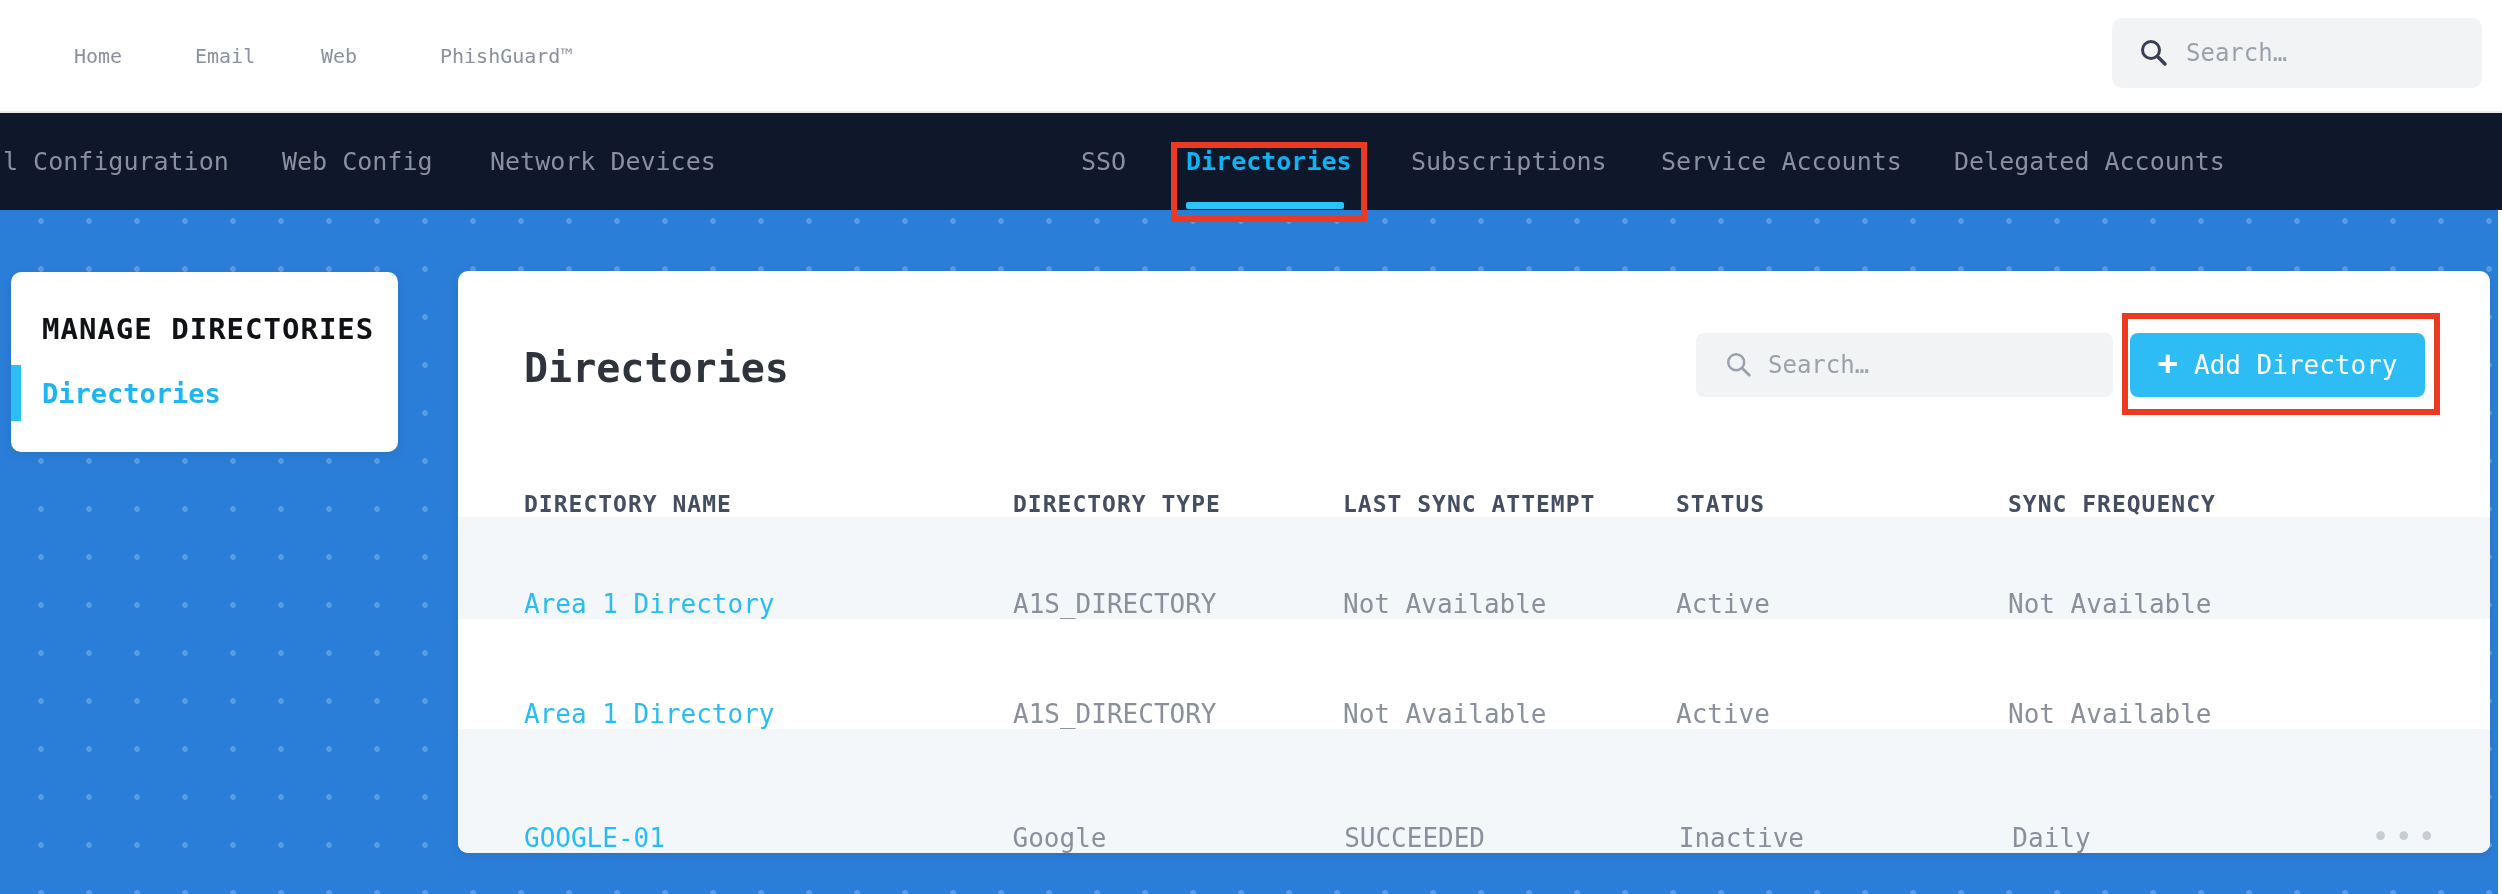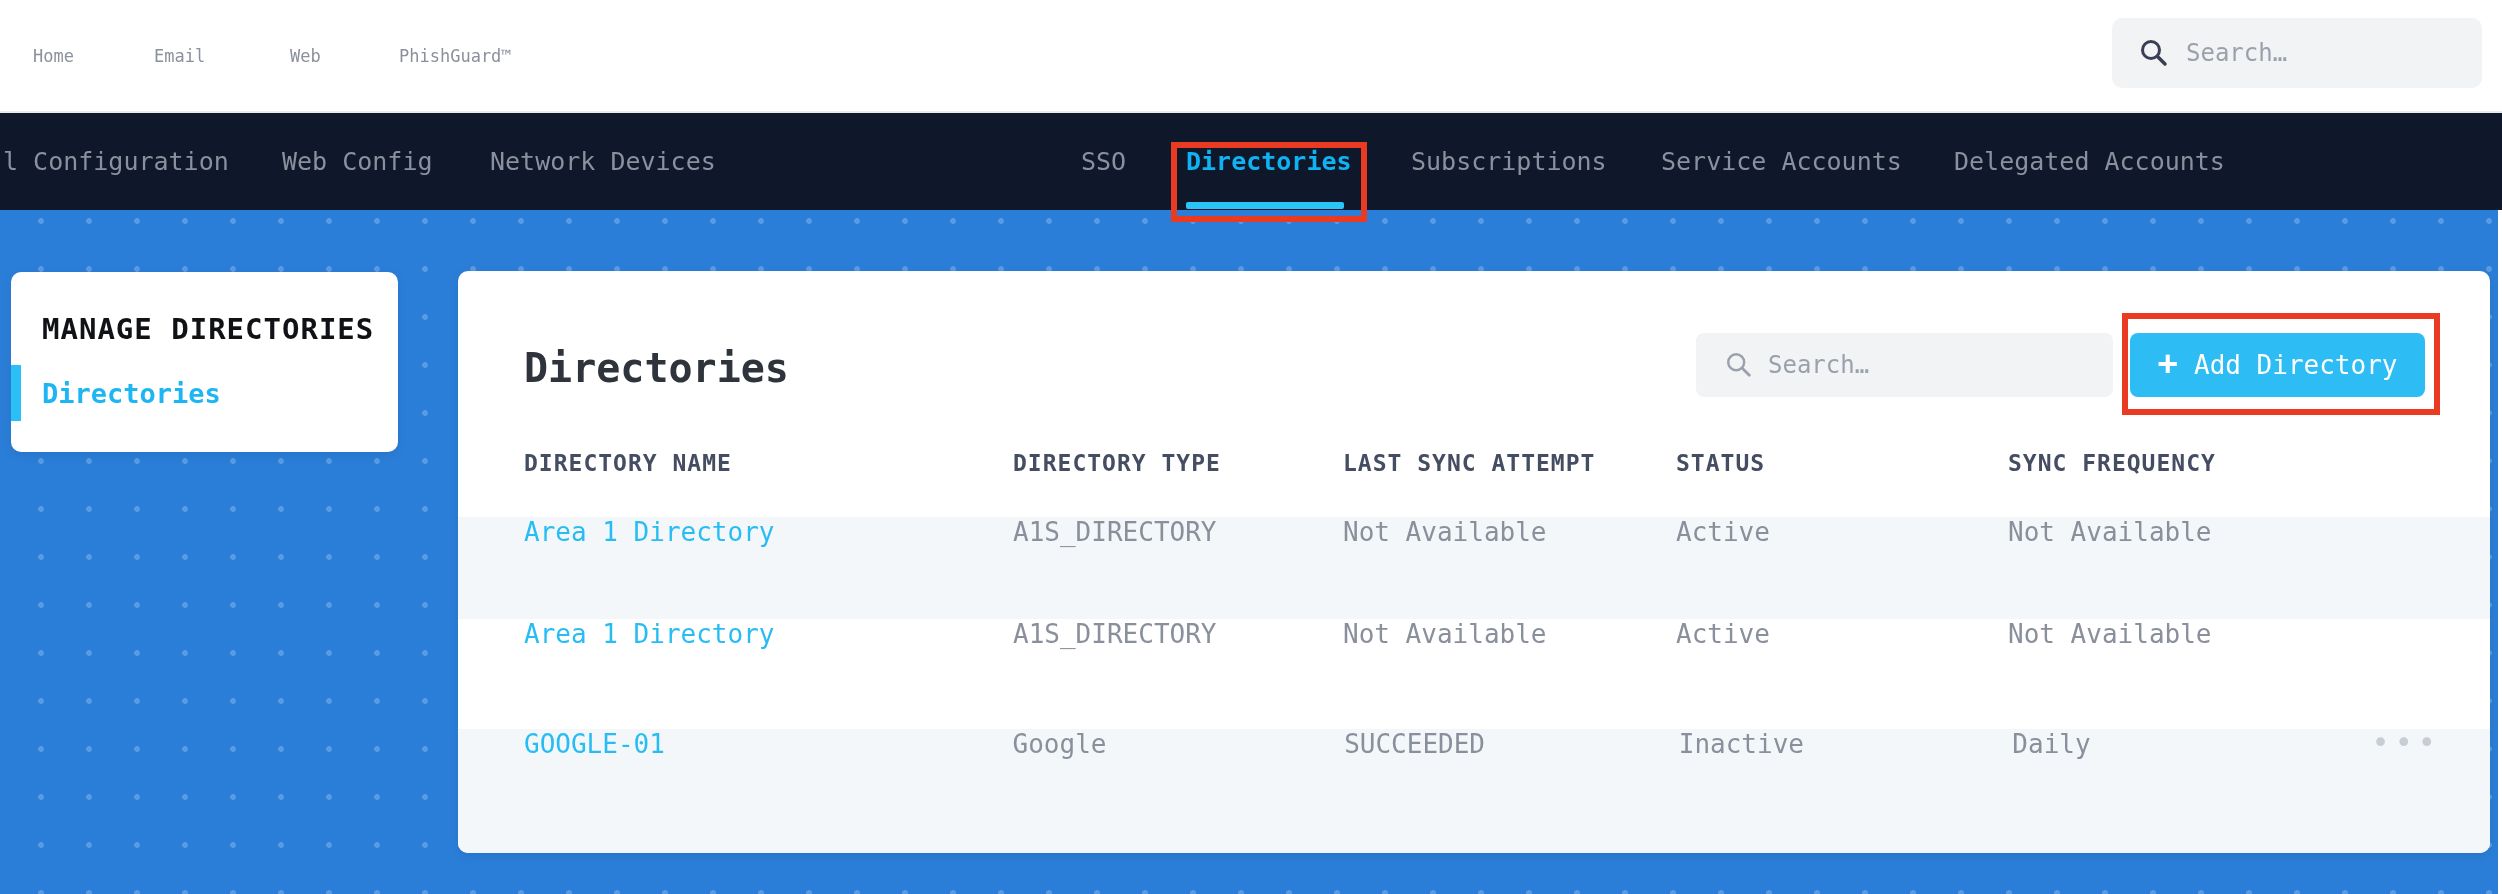--- a/index.html
+++ b/index.html
@@ -3,21 +3,21 @@
 <meta charset="utf-8">
 <style>
   * { margin:0; padding:0; box-sizing:border-box; }
   html,body { width:2502px; height:894px; overflow:hidden; background:#fff;
               font-family:"DejaVu Sans Mono","Liberation Mono",monospace; }
 
   
   #topnav { position:absolute; left:0; top:0; width:2502px; height:113px; background:#fff;
             border-bottom:2px solid #e9ebee; z-index:3; }
   .topnav-item { position:absolute; top:0; height:111px; display:flex; align-items:center;
-                 color:#8a909d; font-size:17px; font-weight:500; cursor:pointer; }
+                 color:#8a909d; font-size:20px; font-weight:500; cursor:pointer;margin-left:41px; }
   #topsearch { position:absolute; left:2112px; top:18px; width:370px; height:70px;
                background:#f2f3f5; border-radius:10px; display:flex; align-items:center; }
   #topsearch svg { margin-left:26px; }
   #topsearch input { border:none; outline:none; background:transparent; margin-left:16px;
                      width:250px; font-size:24px; color:#555b66;
                      font-family:"DejaVu Sans Mono","Liberation Mono",monospace; }
   #topsearch input::placeholder, #cardsearch input::placeholder { color:#9aa1ac; }
 
   
   #tabnav { position:absolute; left:0; top:113px; width:2502px; height:97px; background:#0f172a; z-index:2; }
@@ -56,39 +56,39 @@
                       width:300px; font-size:24px; color:#555b66;
                       font-family:"DejaVu Sans Mono","Liberation Mono",monospace; }
   #add-btn { position:absolute; left:1672px; top:62px; width:295px; height:64px; background:#2dbdf4;
              border:none; border-radius:8px; color:#fff; font-size:26px; font-weight:500;
              font-family:"DejaVu Sans Mono","Liberation Mono",monospace; cursor:pointer;
              display:flex; align-items:center; justify-content:center; gap:16px; }
   #add-btn .plus { font-size:34px; font-weight:700; line-height:1; position:relative; top:-2px; }
   #btn-annotation { left:1664px; top:42px; width:318px; height:102px; }
 
   
-  .trow { position:absolute; left:0; width:2032px; display:flex; align-items:flex-start;
+  .trow { position:absolute; left:0; width:2032px; display:flex; align-items:flex-end;
           padding-left:66px; font-size:26px; color:#898f9b; }
   .c-name { width:489px; } .c-type { width:330px; } .c-sync { width:333px; }
   .c-status { width:332px; } .c-freq { width:358px; } .c-actions { width:120px; }
   #thead { top:179px; height:67px; font-size:23px; font-weight:700; color:#454d63;
            letter-spacing:1px; }
   #row0 { top:246px; height:102px; background:#f4f7fa; }
   #row1 { top:348px; height:110px; background:#ffffff; }
   #row2 { top:458px; height:124px; background:#f4f7fa;gap:6px; }
   .dir-link { color:#28bdf2; font-weight:500; text-decoration:none; cursor:pointer; }
   .ellipsis { color:#c8ccd3; font-size:30px; letter-spacing:5px; cursor:pointer; line-height:0.4; }
 </style>
 </head>
 <body>
 
 <div id="topnav">
   <div class="topnav-item" style="left:33px">Home</div>
   <div class="topnav-item" style="left:154px">Email</div>
-  <div class="topnav-item" style="left:290px">Web</div>
+  <div class="topnav-item" style="left:280px">Web</div>
   <div class="topnav-item" style="left:399px">PhishGuard™</div>
 
   <div id="topsearch">
     <svg width="32" height="32" viewBox="0 0 32 32">
       <circle cx="13" cy="13" r="8.5" fill="none" stroke="#3a4053" stroke-width="3"></circle>
       <line x1="19.5" y1="19.5" x2="27" y2="27" stroke="#3a4053" stroke-width="3.5" stroke-linecap="round"></line>
     </svg>
     <input type="text" placeholder="Search…" style="">
   </div>
 </div>

